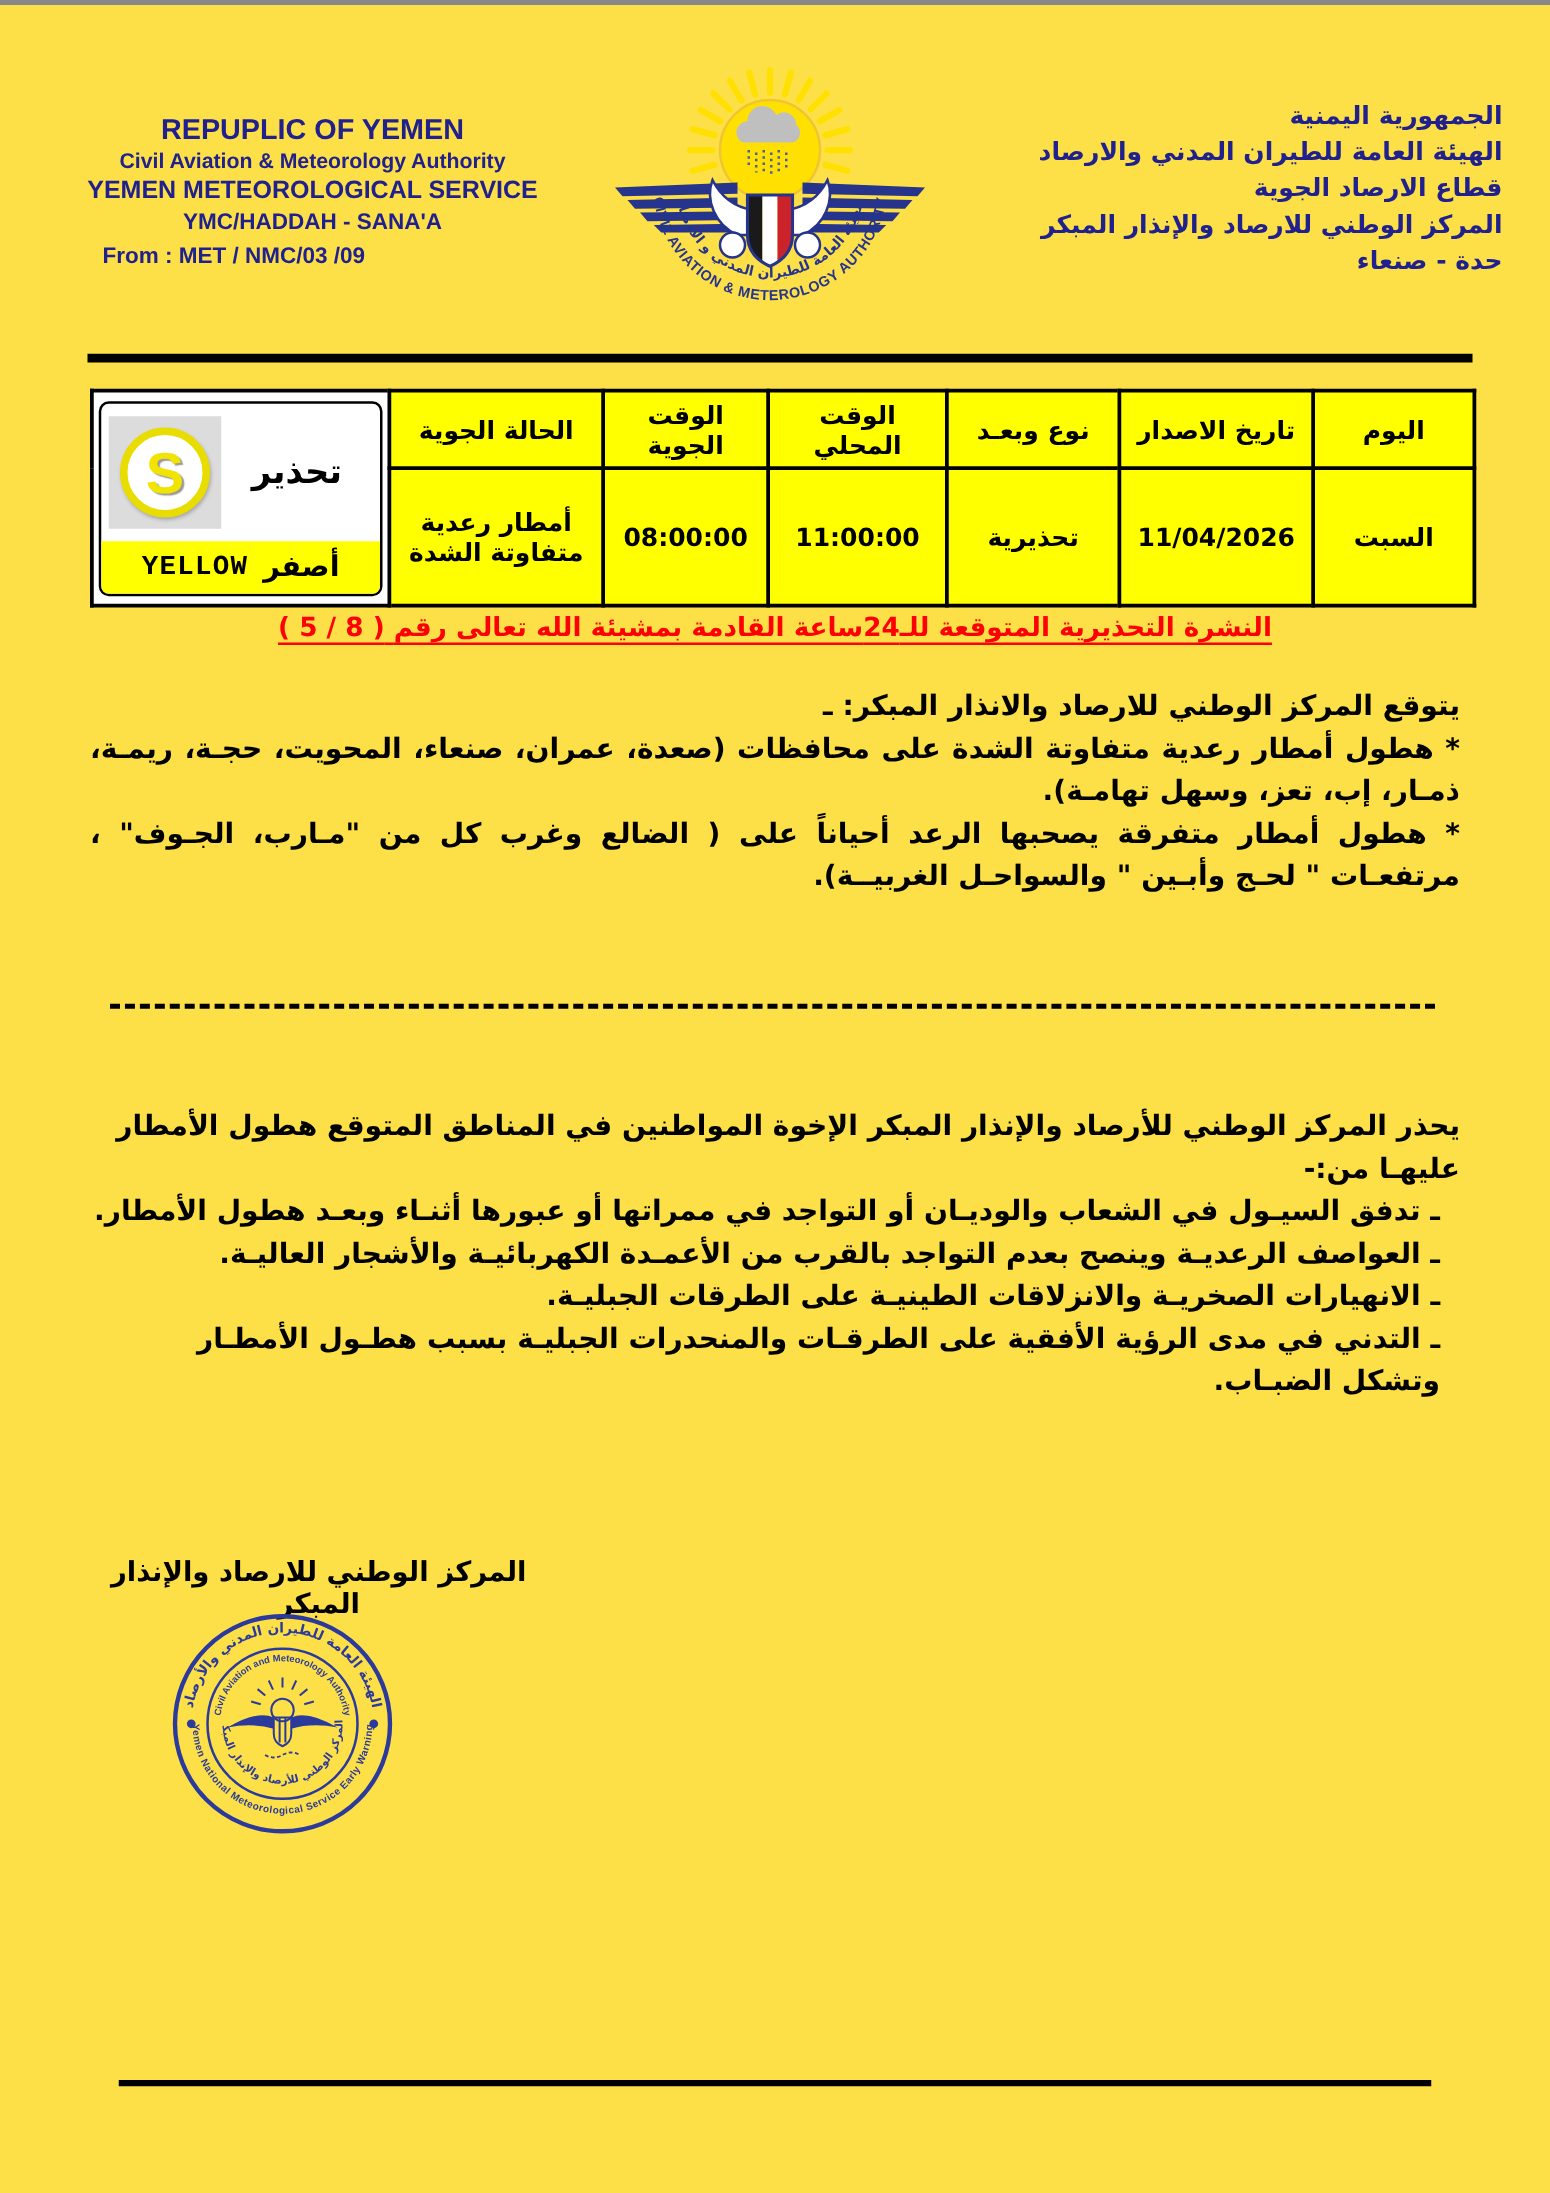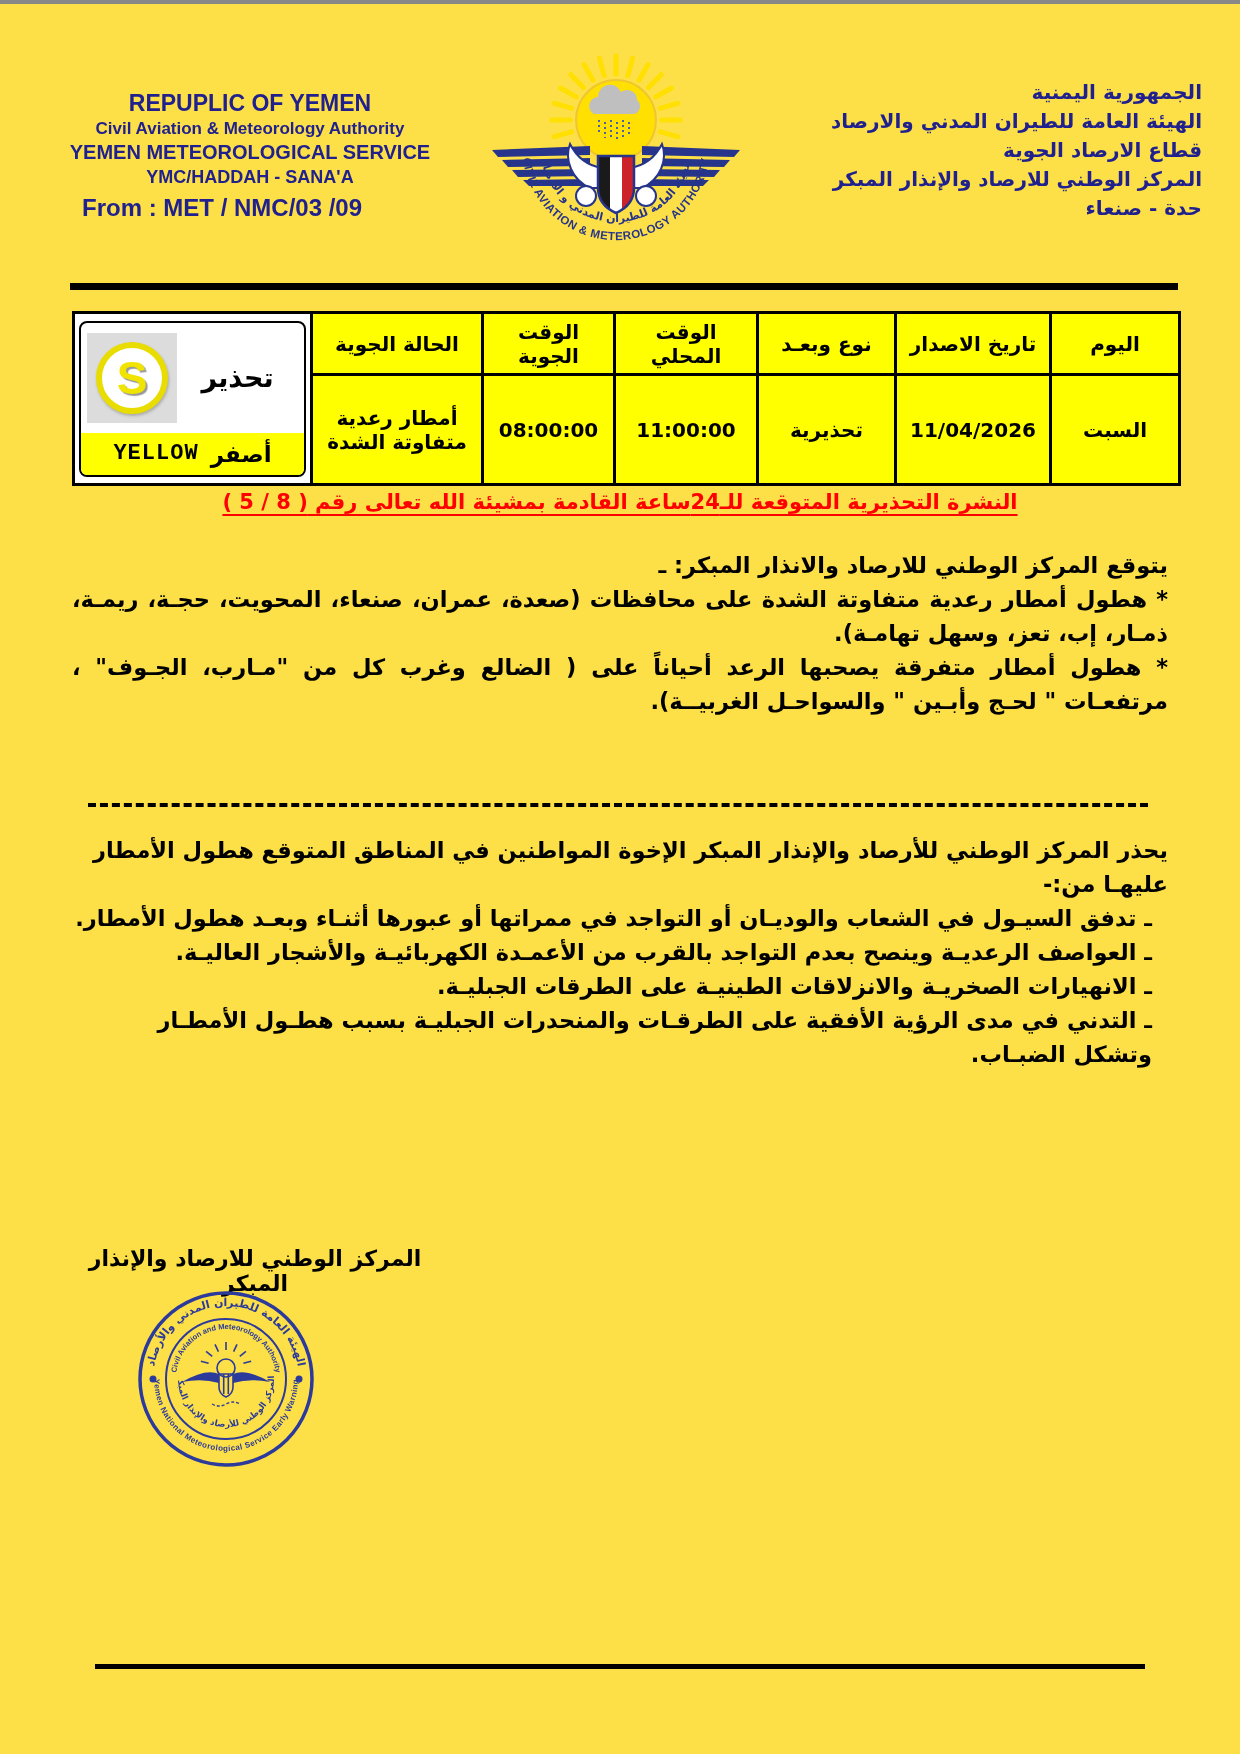--- a/index.html
+++ b/index.html
@@ -14,21 +14,21 @@
     position:absolute; left:58px; top:86px; width:384px;
     text-align:center; color:#21218E; font-weight:bold;
     font-family:"Liberation Sans", sans-serif;
   }
   .hl-country { font-size:23px; line-height:27px; }
   .hl-authority { font-size:17px; line-height:23px; }
   .hl-service { font-size:20px; line-height:25px; }
   .hl-station { font-size:18px; line-height:24px; }
   .from-ref {
     position:absolute; left:82px; top:190px; color:#21218E;
-    font-weight:bold; font-size:24px;
+    font-weight:bold; font-size:18px;
     font-family:"Liberation Sans", sans-serif;
   }
   .header-right {
     position:absolute; left:778px; top:74px; width:424px;
     direction:rtl; text-align:right; color:#21218E; font-weight:bold;
     font-size:20px; line-height:29px;
   }
   .logo-wrap { position:absolute; left:468px; top:34px; width:280px; height:220px; }
   
   .rule-top { position:absolute; left:70px; top:279px; width:1108px; height:7px; background:#000; }
@@ -78,21 +78,21 @@
     font-size:21px; font-weight:bold; text-decoration:underline;
     text-underline-offset:5px;
   }
   .red-title .num { direction:ltr; unicode-bidi:embed; }
   
   .forecast {
     position:absolute; left:72px; top:544px; width:1096px;
     direction:rtl; text-align:justify; font-size:22.5px; font-weight:bold; line-height:34px;
   }
   .cautions {
-    position:absolute; left:72px; top:829px; width:1096px;
+    position:absolute; left:72px; top:880px; width:1096px;
     direction:rtl; text-align:right; font-size:22.5px; font-weight:bold; line-height:34px;
   }
   .cautions .item { padding-right:16px; }
   
   .signature {
     position:absolute; left:55px; top:1242px; width:400px;
     direction:rtl; text-align:center; font-size:22px; font-weight:bold;
   }
   .stamp-wrap { position:absolute; left:126px; top:1280px; width:200px; height:192px; }
   

